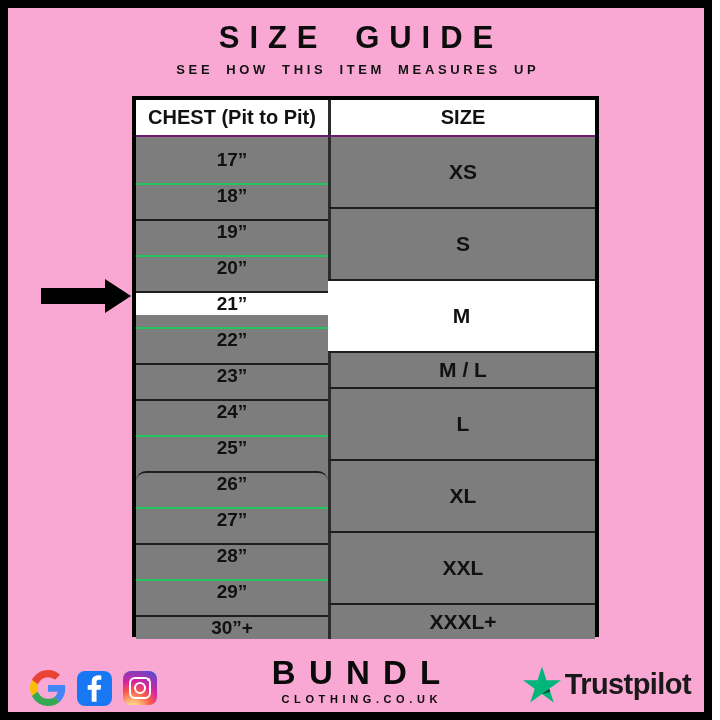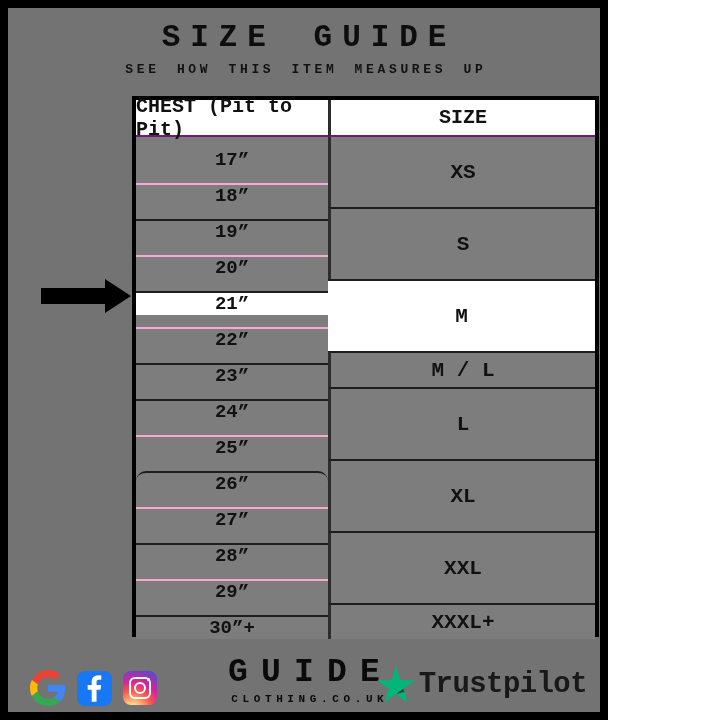--- a/index.html
+++ b/index.html
@@ -1,19 +1,19 @@
 <!DOCTYPE html>
 <html><head>
 <meta charset="utf-8">
 <style>
   html,body{margin:0;padding:0;background:#fff;}
   #page{
-    position:relative;width:608px;height:720px;box-sizing:border-box;
-    border:8px solid #000;background:#737373;overflow:hidden;
-    font-family:Liberation Mono, monospace;
+    position:relative;width:712px;height:720px;box-sizing:border-box;
+    border:8px solid #000;background:#f9a8d4;overflow:hidden;
+    font-family:Liberation Sans, sans-serif;
   }
   
   .title{
     position:absolute;top:12px;left:0;width:100%;text-align:center;
     font-size:31px;font-weight:800;color:#0d0d0d;
     letter-spacing:0.32em;word-spacing:0.30em;text-indent:0.32em;
   }
   .subtitle{
     position:absolute;top:54px;left:0;width:100%;text-align:center;
     font-size:13px;font-weight:700;color:#121212;
@@ -29,21 +29,21 @@
   .cell{
     display:flex;align-items:center;justify-content:center;
     font-weight:700;color:#111;box-sizing:border-box;
   }
   .gray{background:#7d7d7d;}
   .white{background:#ffffff;}
   .hdr{background:#ffffff;border-bottom:2px solid #701a75;font-size:20px;}
   .c2{border-left:3px solid #2c2c2c;}
   .no-div{border-left:none;}
   .sep-group{border-top:2px solid #1e1e1e;}
-  .sep-thin{border-top:2px solid #f9a8d4;}
+  .sep-thin{border-top:2px solid #22c55e;}
   .meas{font-size:19px;margin-top:12px;}
   .size{font-size:21px;}
   
   .arrow{position:absolute;left:33px;top:270px;}
   
   .social{position:absolute;left:22px;top:662px;display:flex;gap:11px;align-items:center;}
   .fb-badge{display:block;}
   .ig{width:34px;height:34px;border-radius:8px;position:relative;
       background:radial-gradient(circle at 28% 115%,#fdf497 0%,#fdf497 6%,#fd5949 42%,#d6249f 62%,#8a3ab9 82%,#285AEB 100%);}
   .ig .frame{position:absolute;left:6px;top:6px;width:18px;height:18px;
@@ -119,21 +119,21 @@
       <path fill="#fff" d="M13.4 21v-8.2h2.77l.41-3.2h-3.18V7.55c0-.93.26-1.56 1.59-1.56h1.68V3.13A22 22 0 0 0 14.2 3c-2.44 0-4.12 1.49-4.12 4.23v2.36H7.33v3.2h2.75V21h3.32z"></path>
     </svg>
     <span class="ig">
       <span class="frame"></span>
         <span class="lens"></span>
         <span class="dot"></span>
     </span>
   </div>
 
   <div class="brand">
-    <div class="brand-name">GUIDE</div>
+    <div class="brand-name">BUNDL</div>
     <div class="brand-domain">CLOTHING.CO.UK</div>
   </div>
 
   <div class="trustpilot">
     <svg width="38" height="37" viewBox="0 0 46 44">
       <path fill="#00B67A" d="M46 16.8H28.4L23 .2l-5.4 16.6H0l14.2 10.4-5.4 16.6L23 33.5l14.2 10.3-5.4-16.6L46 16.8z"></path>
       <path fill="#005128" d="M33 31.1l-1.2-3.9-8.8 6.3 10-2.4z"></path>
     </svg>
     <span class="tp-label">Trustpilot</span>
   </div>

